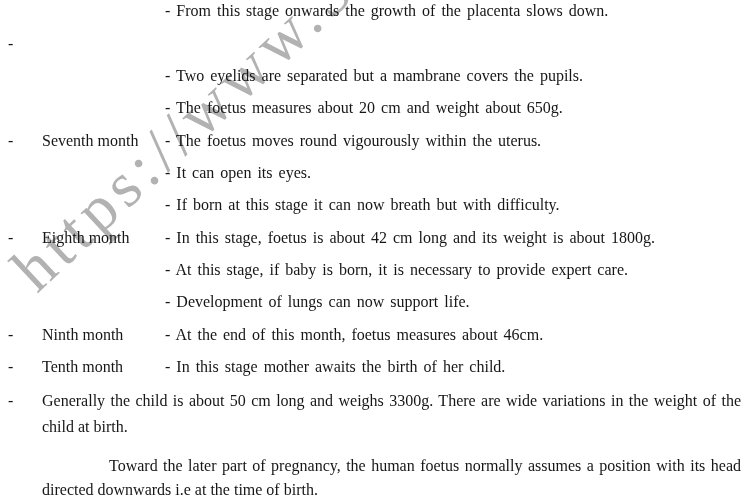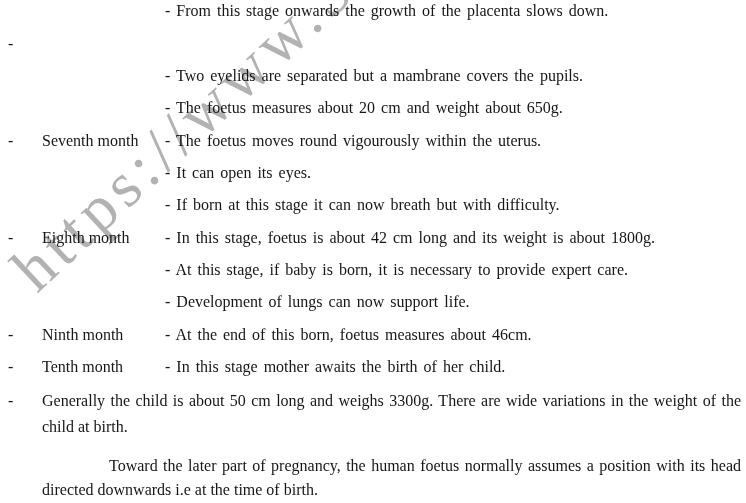--- a/index.html
+++ b/index.html
@@ -121,21 +121,21 @@
         <span class="c-desc">- At this stage, if baby is born, it is necessary to provide expert care.</span>
       </div>
       <div class="row">
         <span class="c-marker"></span>
         <span class="c-month"></span>
         <span class="c-desc">- Development of lungs can now support life.</span>
       </div>
       <div class="row">
         <span class="c-marker">-</span>
         <span class="c-month">Ninth month</span>
-        <span class="c-desc">- At the end of this born, foetus measures about 46cm.</span>
+        <span class="c-desc">- At the end of this month, foetus measures about 46cm.</span>
       </div>
       <div class="row">
         <span class="c-marker">-</span>
         <span class="c-month">Tenth month</span>
         <span class="c-desc">- In this stage mother awaits the birth of her child.</span>
       </div>
     </div>
 
   <div class="para-generally">
     <span class="c-marker">-</span>

